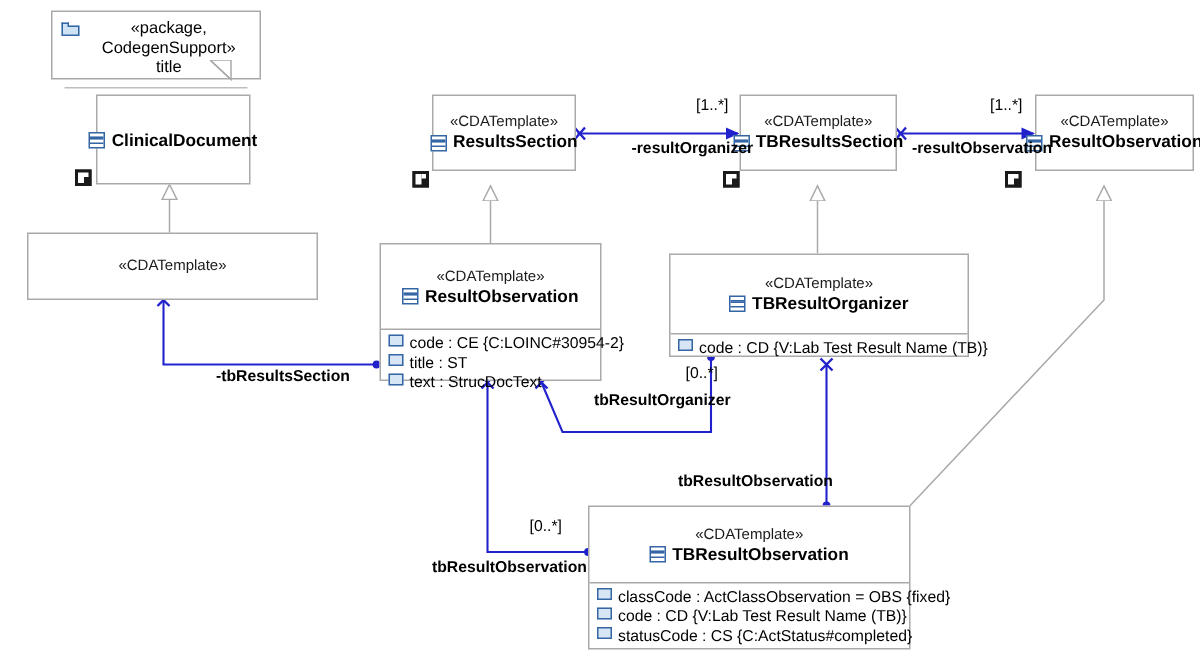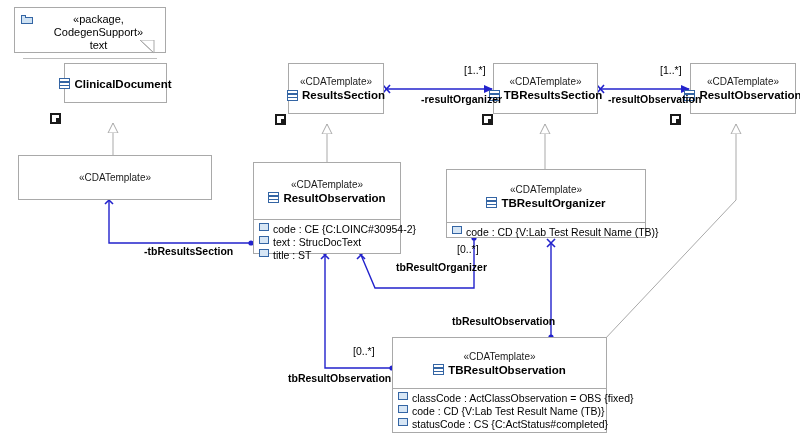--- a/index.html
+++ b/index.html
@@ -261,36 +261,36 @@
       <circle cx="392" cy="368" r="2.6" fill="#2222cc"></circle>
     </g>
 
     <g>
       <path d="M 551,242 L 551,336" fill="none" stroke="#2222cc" stroke-width="1.4"></path>
       <path d="M 547,239 L 555,247 M 555,239 L 547,247" stroke="#2222cc" stroke-width="1.6" fill="none"></path>
       <circle cx="551" cy="337" r="2.6" fill="#2222cc"></circle>
     </g>
   </svg>
 
-  <div class="package-box" style="left:14px; top:7px; width:152px; height:46px;">
+  <div class="package-box" style="left:34px; top:7px; width:140px; height:46px;">
     <div class="package-head">
       <span class="folder-icon"></span>
       <span class="package-title-wrap">
         <span>«package, CodegenSupport»</span><br>
-        <span>text</span>
+        <span>title</span>
       </span>
     </div>
     <div class="package-divider"></div>
   </div>
   <svg style="position:absolute;left:140px;top:40px;width:18px;height:16px;">
     <path d="M 0,0 L 14,0 L 14,13 z" fill="#ffffff" stroke="#a9a9a9" stroke-width="1"></path>
     <path d="M 0,0 L 14,13" stroke="#a9a9a9" stroke-width="1" fill="none"></path>
   </svg>
 
-  <div class="cls" style="left:64px; top:63px; width:103px; height:40px;">
+  <div class="cls" style="left:64px; top:63px; width:103px; height:60px;">
     <div class="cls-head">
       <div class="cls-namerow">
         <span class="class-icon"></span>
         <span class="cls-name">ClinicalDocument</span>
       </div>
     </div>
   </div>
   <span class="badge-icon" style="left:50px; top:113px;"></span>
 
   <div class="cls" style="left:18px; top:155px; width:194px; height:45px;">
@@ -318,25 +318,25 @@
         <span class="cls-name">ResultObservation</span>
       </div>
     </div>
     <div class="cls-attrs">
       <div class="attr-row">
         <span class="attr-icon"></span>
         <span class="attr-text">code : CE {C:LOINC#30954-2}</span>
       </div>
       <div class="attr-row">
         <span class="attr-icon"></span>
+        <span class="attr-text">title : ST</span>
+      </div>
+      <div class="attr-row">
+        <span class="attr-icon"></span>
         <span class="attr-text">text : StrucDocText</span>
-      </div>
-      <div class="attr-row">
-        <span class="attr-icon"></span>
-        <span class="attr-text">title : ST</span>
       </div>
     </div>
   </div>
 
   <div class="cls" style="left:493px; top:63px; width:105px; height:51px;">
     <div class="cls-head">
       <span class="stereotype">«CDATemplate»</span>
       <div class="cls-namerow">
         <span class="class-icon"></span>
         <span class="cls-name">TBResultsSection</span>

